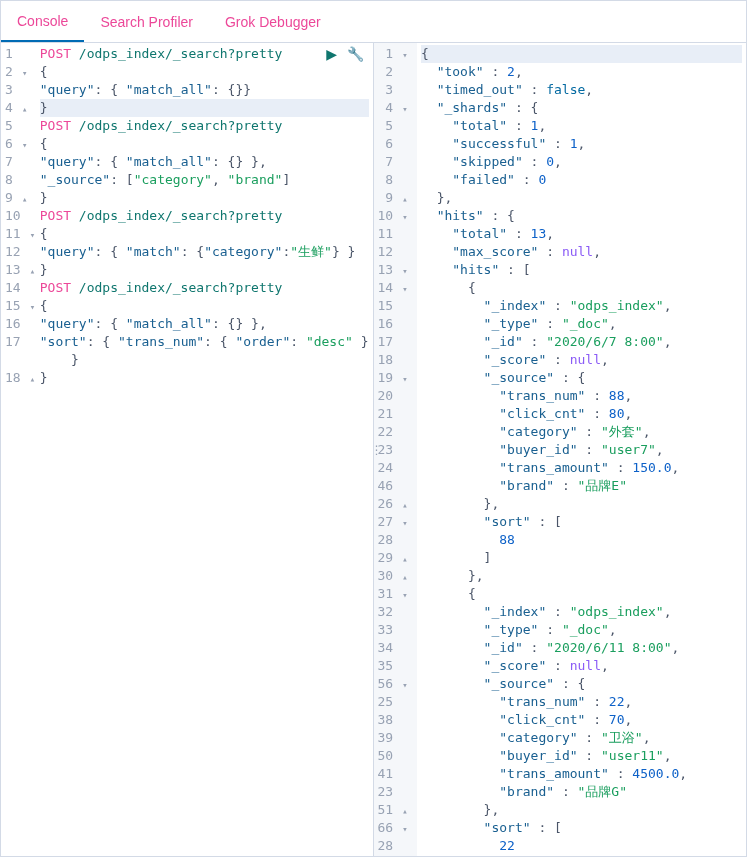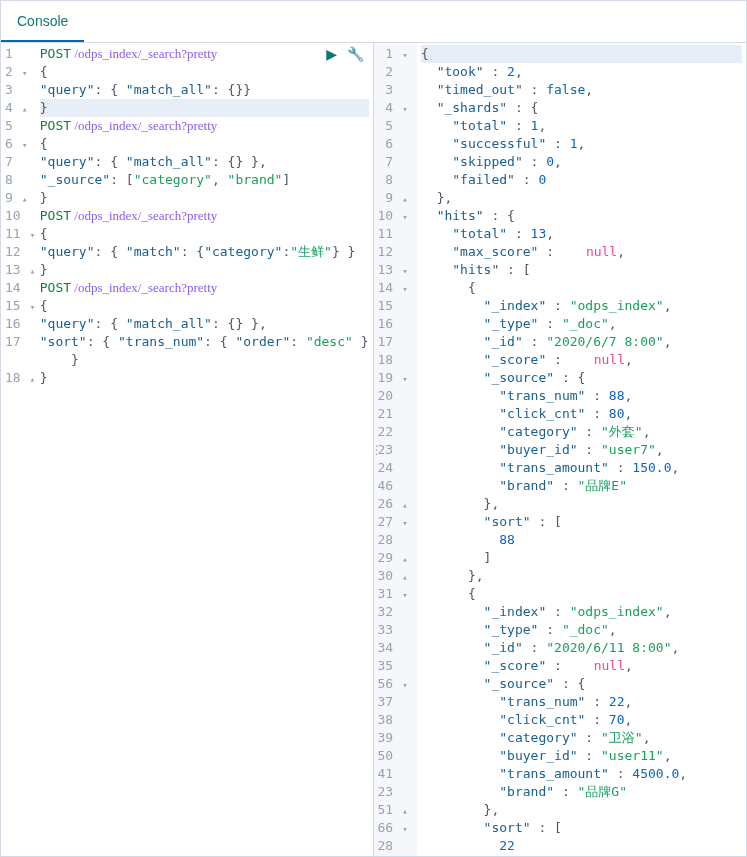--- a/index.html
+++ b/index.html
@@ -13,21 +13,21 @@
   border: 1px solid #d3dae6;
 }
 .tabs {
   display: flex;
   border-bottom: 1px solid #d3dae6;
   height: 42px;
   align-items: stretch;
 }
 .tab {
   padding: 10px 16px;
-  color: #0f766e;
+  color: #ec4899;
   cursor: pointer;
   font-size: 14px;
   display: flex;
   align-items: center;
 }
 .tab.active {
   border-bottom: 2px solid #006bb4;
   font-weight: 400;
 }
 .panels {
@@ -76,27 +76,27 @@
   line-height: 18px;
   flex: 1;
   white-space: pre;
 }
 .cline {
   height: 18px;
 }
 .cline.highlight {
   background: #e8eef7;
 }
-.tk-method { color: #15803d; }
-.tk-url { color: #8b5cf6; font-family: Liberation Serif, serif; }
+.tk-method { color: #ec4899; }
+.tk-url { color: #0f766e; }
 .tk-key { color: #1a6091; }
 .tk-string { color: #1a9e5e; }
 .tk-number { color: #0d61c8; }
 .tk-bool { color: #0369a1; }
-.tk-null { color: #ec4899; margin-left: 24px; }
+.tk-null { color: #8b5cf6; }
 .tk-punct { color: #4a5568; }
 .actions {
   position: absolute;
   top: 3px;
   right: 8px;
   display: flex;
   gap: 10px;
 }
 .action-icon {
   color: #0f766e;
@@ -116,20 +116,22 @@
   color: #98a2b3;
   font-size: 12px;
   cursor: col-resize;
 }
 </style>
 </head>
 <body>
 
 <div class="tabs">
   <div class="tab active">Console</div>
+  <div class="tab">Search Profiler</div>
+  <div class="tab">Grok Debugger</div>
 </div>
 
 <div class="panels">
   <div class="panel panel-left">
     <div class="editor">
       <div class="gutter" id="gutter-left">
           <div class="gline"><span>1</span> <span class="fold"></span></div>
           <div class="gline"><span>2</span> <span class="fold">▾</span></div>
           <div class="gline"><span>3</span> <span class="fold"></span></div>
           <div class="gline"><span>4</span> <span class="fold">▴</span></div>
@@ -189,21 +191,21 @@
           <div class="gline"><span>27</span> <span class="fold">▾</span></div>
           <div class="gline"><span>28</span> <span class="fold"></span></div>
           <div class="gline"><span>29</span> <span class="fold">▴</span></div>
           <div class="gline"><span>30</span> <span class="fold">▴</span></div>
           <div class="gline"><span>31</span> <span class="fold">▾</span></div>
           <div class="gline"><span>32</span> <span class="fold"></span></div>
           <div class="gline"><span>33</span> <span class="fold"></span></div>
           <div class="gline"><span>34</span> <span class="fold"></span></div>
           <div class="gline"><span>35</span> <span class="fold"></span></div>
           <div class="gline"><span>56</span> <span class="fold">▾</span></div>
-          <div class="gline"><span>37</span> <span class="fold"></span></div>
+          <div class="gline"><span>25</span> <span class="fold"></span></div>
           <div class="gline"><span>38</span> <span class="fold"></span></div>
           <div class="gline"><span>39</span> <span class="fold"></span></div>
           <div class="gline"><span>50</span> <span class="fold"></span></div>
           <div class="gline"><span>41</span> <span class="fold"></span></div>
           <div class="gline"><span>23</span> <span class="fold"></span></div>
           <div class="gline"><span>51</span> <span class="fold">▴</span></div>
           <div class="gline"><span>66</span> <span class="fold">▾</span></div>
           <div class="gline"><span>28</span> <span class="fold"></span></div>
           <div class="gline"> </div>
         </div>

